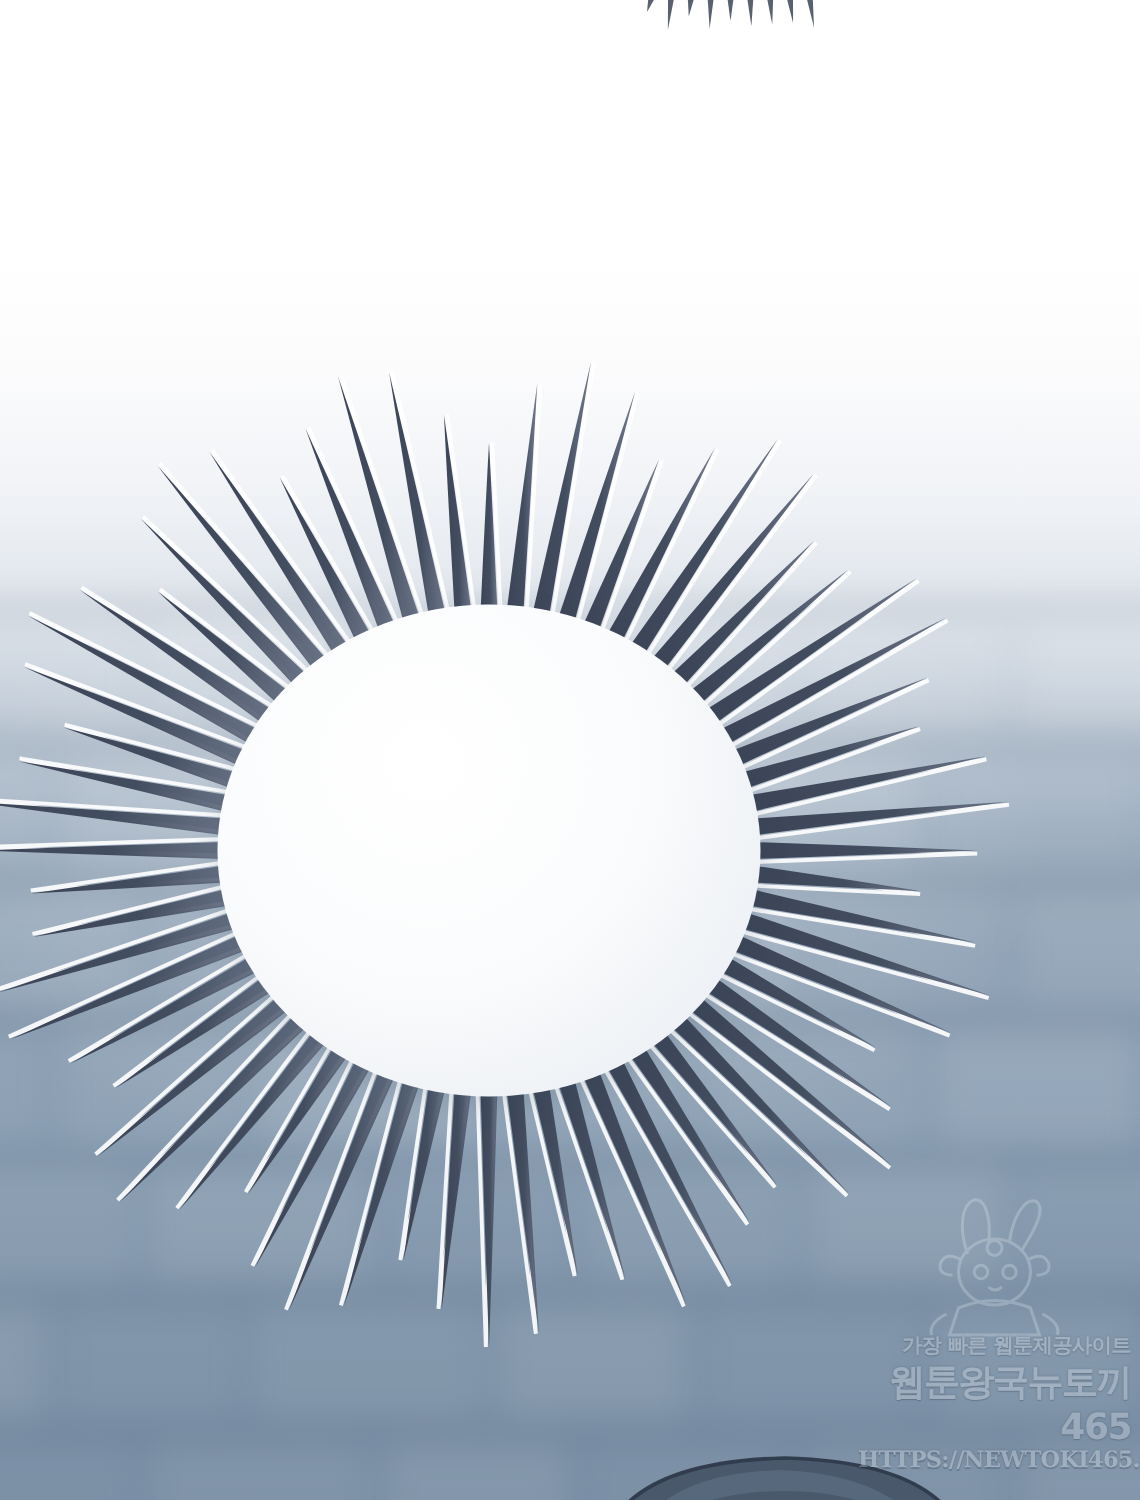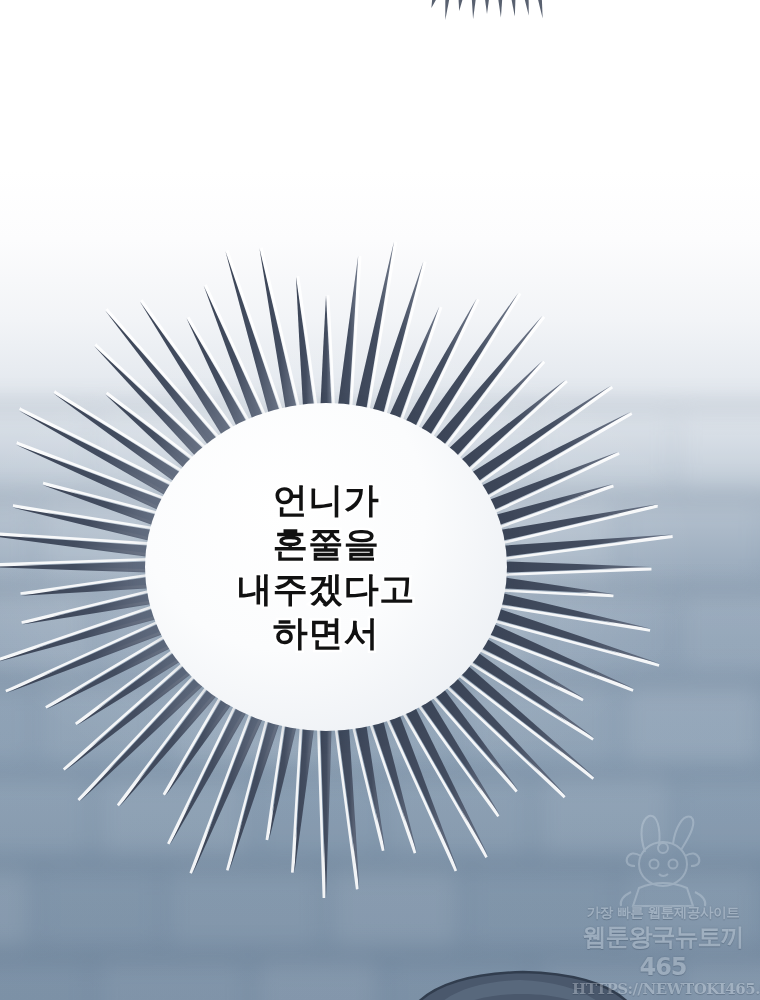--- a/index.html
+++ b/index.html
@@ -144,24 +144,24 @@
     left: 398px;
     top: 968px;
     width: 250px;
     height: 70px;
   }
 
   
   .watermark {
     position: absolute;
     right: 6px;
-    bottom: 2px;
+    bottom: 18px;
     width: 182px;
     opacity: 0.30;
-    text-align: center;
+    text-align: right;
     pointer-events: none;
   }
   .wm-mascot {
     display: block;
     margin: 0 auto -4px auto;
   }
   .wm-line {
     display: block;
     color: #e8eef4;
     text-shadow: 0 0 2px rgba(30,45,65,0.85), 0 1px 0 rgba(25,40,60,0.7);
@@ -401,26 +401,20 @@
         <path d="M 247.50 423.25 Q 217.23 370.65 186.47 318.32 Q 211.80 373.56 237.62 428.53 Z" fill="url(#spikeGrad)"></path>
         <path d="M 263.44 417.04 Q 233.81 351.22 203.66 285.62 Q 228.12 353.58 253.09 421.32 Z" fill="url(#spikeGrad)"></path>
         <path d="M 279.98 412.26 Q 252.94 331.54 225.37 250.97 Q 247.05 333.33 269.26 415.52 Z" fill="url(#spikeGrad)"></path>
         <path d="M 296.96 408.98 Q 278.46 328.48 259.41 248.09 Q 272.42 329.68 285.98 411.17 Z" fill="url(#spikeGrad)"></path>
         <path d="M 314.22 407.22 Q 305.37 341.80 295.96 276.43 Q 299.24 342.40 303.08 408.32 Z" fill="url(#spikeGrad)"></path>
       </g>
     </svg>
 
   <div class="bubble"></div>
 
-  <div class="bubble-text">
-    <span class="line">언니가</span>
-    <span class="line">혼쭐을</span>
-    <span class="line">내주겠다고</span>
-    <span class="line">하면서</span>
-  </div>
 
   <svg class="char-head" viewBox="0 0 250 70">
     <defs>
       <clipPath id="headclip">
           <rect x="0" y="0" width="250" height="70"></rect>
         </clipPath>
     </defs>
     <g clip-path="url(#headclip)">
       <ellipse cx="125" cy="78" rx="118" ry="62" fill="#c9566a"></ellipse>
       <path d="M2 70 C 8 30, 45 6, 125 4 C 205 6, 242 30, 248 70 Z" fill="#4a586c"></path>

